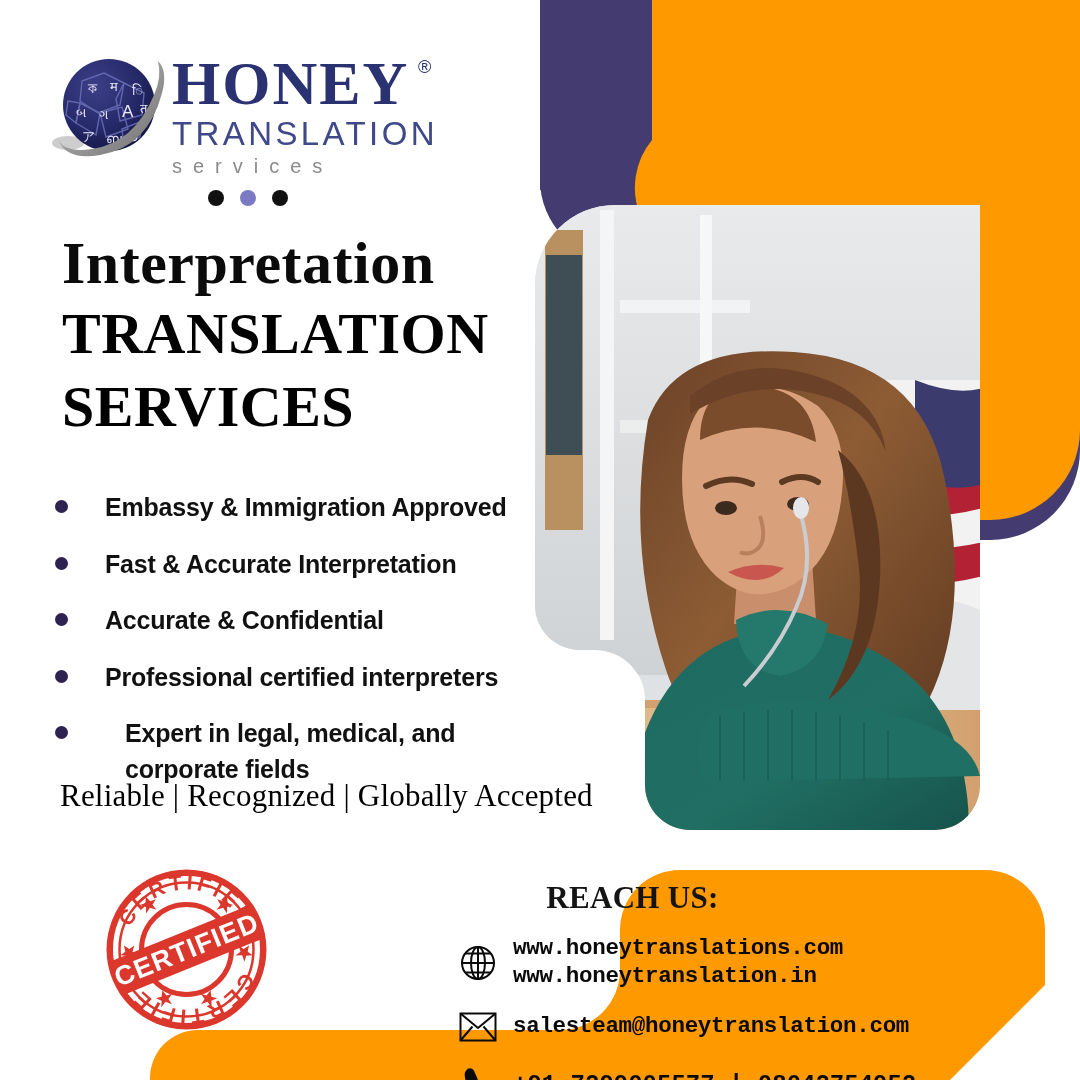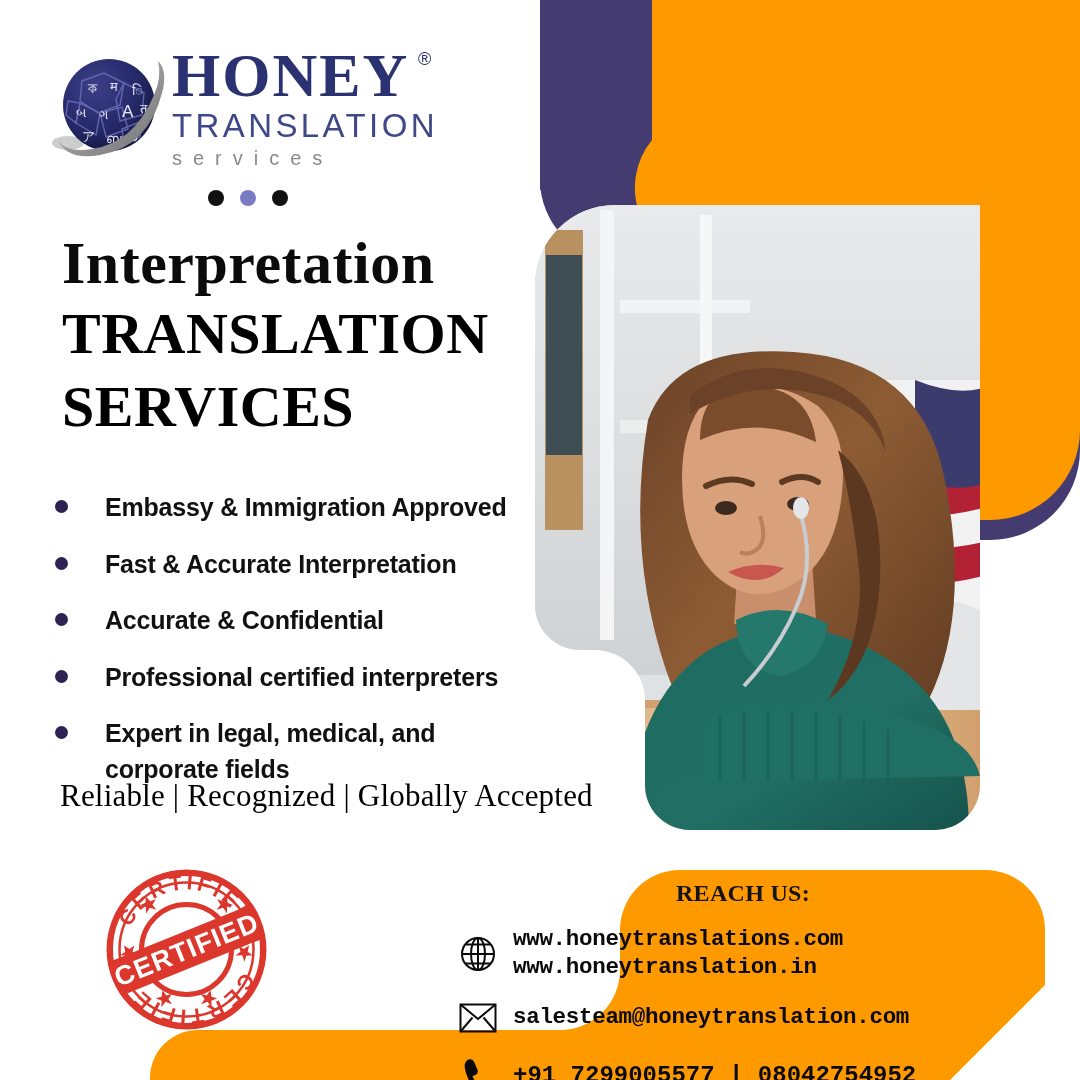--- a/index.html
+++ b/index.html
@@ -11,21 +11,21 @@
     overflow:hidden;
   }
   .stage { position:absolute; inset:0; width:1080px; height:1080px; }
 
   
   .deco { position:absolute; inset:0; width:1080px; height:1080px; }
 
   
   .logo-block { position:absolute; left:52px; top:45px; width:420px; height:175px; }
   .logo-globe { position:absolute; left:0; top:6px; width:116px; height:112px; }
-  .logo-words { position:absolute; left:120px; top:0px; width:300px; }
+  .logo-words { position:absolute; left:120px; top:8px; width:300px; }
   .logo-honey {
     font-family:"Liberation Serif", serif;
     font-size:62px; font-weight:700; color:#2B3271;
     letter-spacing:2px; line-height:0.98; white-space:nowrap;
     position:relative; display:inline-block;
   }
   .logo-reg {
     font-family:"Liberation Sans", sans-serif;
     font-size:18px; font-weight:400; color:#2B3271;
     position:absolute; right:-24px; top:6px;
@@ -52,21 +52,21 @@
   }
   .h-main {
     font-family:"Liberation Serif", serif;
     font-size:58px; font-weight:700; color:#000000;
     letter-spacing:0.5px; line-height:1.15; margin-top:6px;
   }
 
   
   .bullets { position:absolute; left:55px; top:490px; width:500px; }
   .bullet-row { display:flex; align-items:flex-start; margin-bottom:21px; }
-  .bullet-row:last-child { margin-bottom:0; }
+  .bullet-row:last-child { margin-bottom:0;gap:20px; }
   .bullet-dot {
     width:13px; height:13px; border-radius:50%;
     background:#2D2252; flex:0 0 13px; margin-top:10px; margin-right:37px;
   }
   .bullet-text {
     font-family:"Liberation Sans", sans-serif;
     font-size:25px; font-weight:700; color:#111111;
     line-height:1.42; letter-spacing:-0.2px;
   }
 
@@ -78,22 +78,22 @@
     letter-spacing:0.2px; white-space:nowrap;
   }
 
   
   .stamp { position:absolute; left:105px; top:868px; width:163px; height:163px; }
 
   
   .reach { position:absolute; left:455px; top:880px; width:600px; }
   .reach-title {
     font-family:"Liberation Serif", serif;
-    font-size:24px; font-weight:700; color:#141414;
-    text-align:right; width:355px; letter-spacing:0.3px;
+    font-size:31px; font-weight:700; color:#141414;
+    text-align:center; width:355px; letter-spacing:0.3px;
   }
   .contact-list { margin-top:19px; }
   .contact-row { display:flex; align-items:center; margin-bottom:14px; }
   .contact-row:last-child { margin-bottom:0; }
   .contact-ico {
     flex:0 0 46px; width:46px; height:44px;
     display:flex; align-items:center; justify-content:center;
     margin-right:12px;
   }
   .contact-txt {

